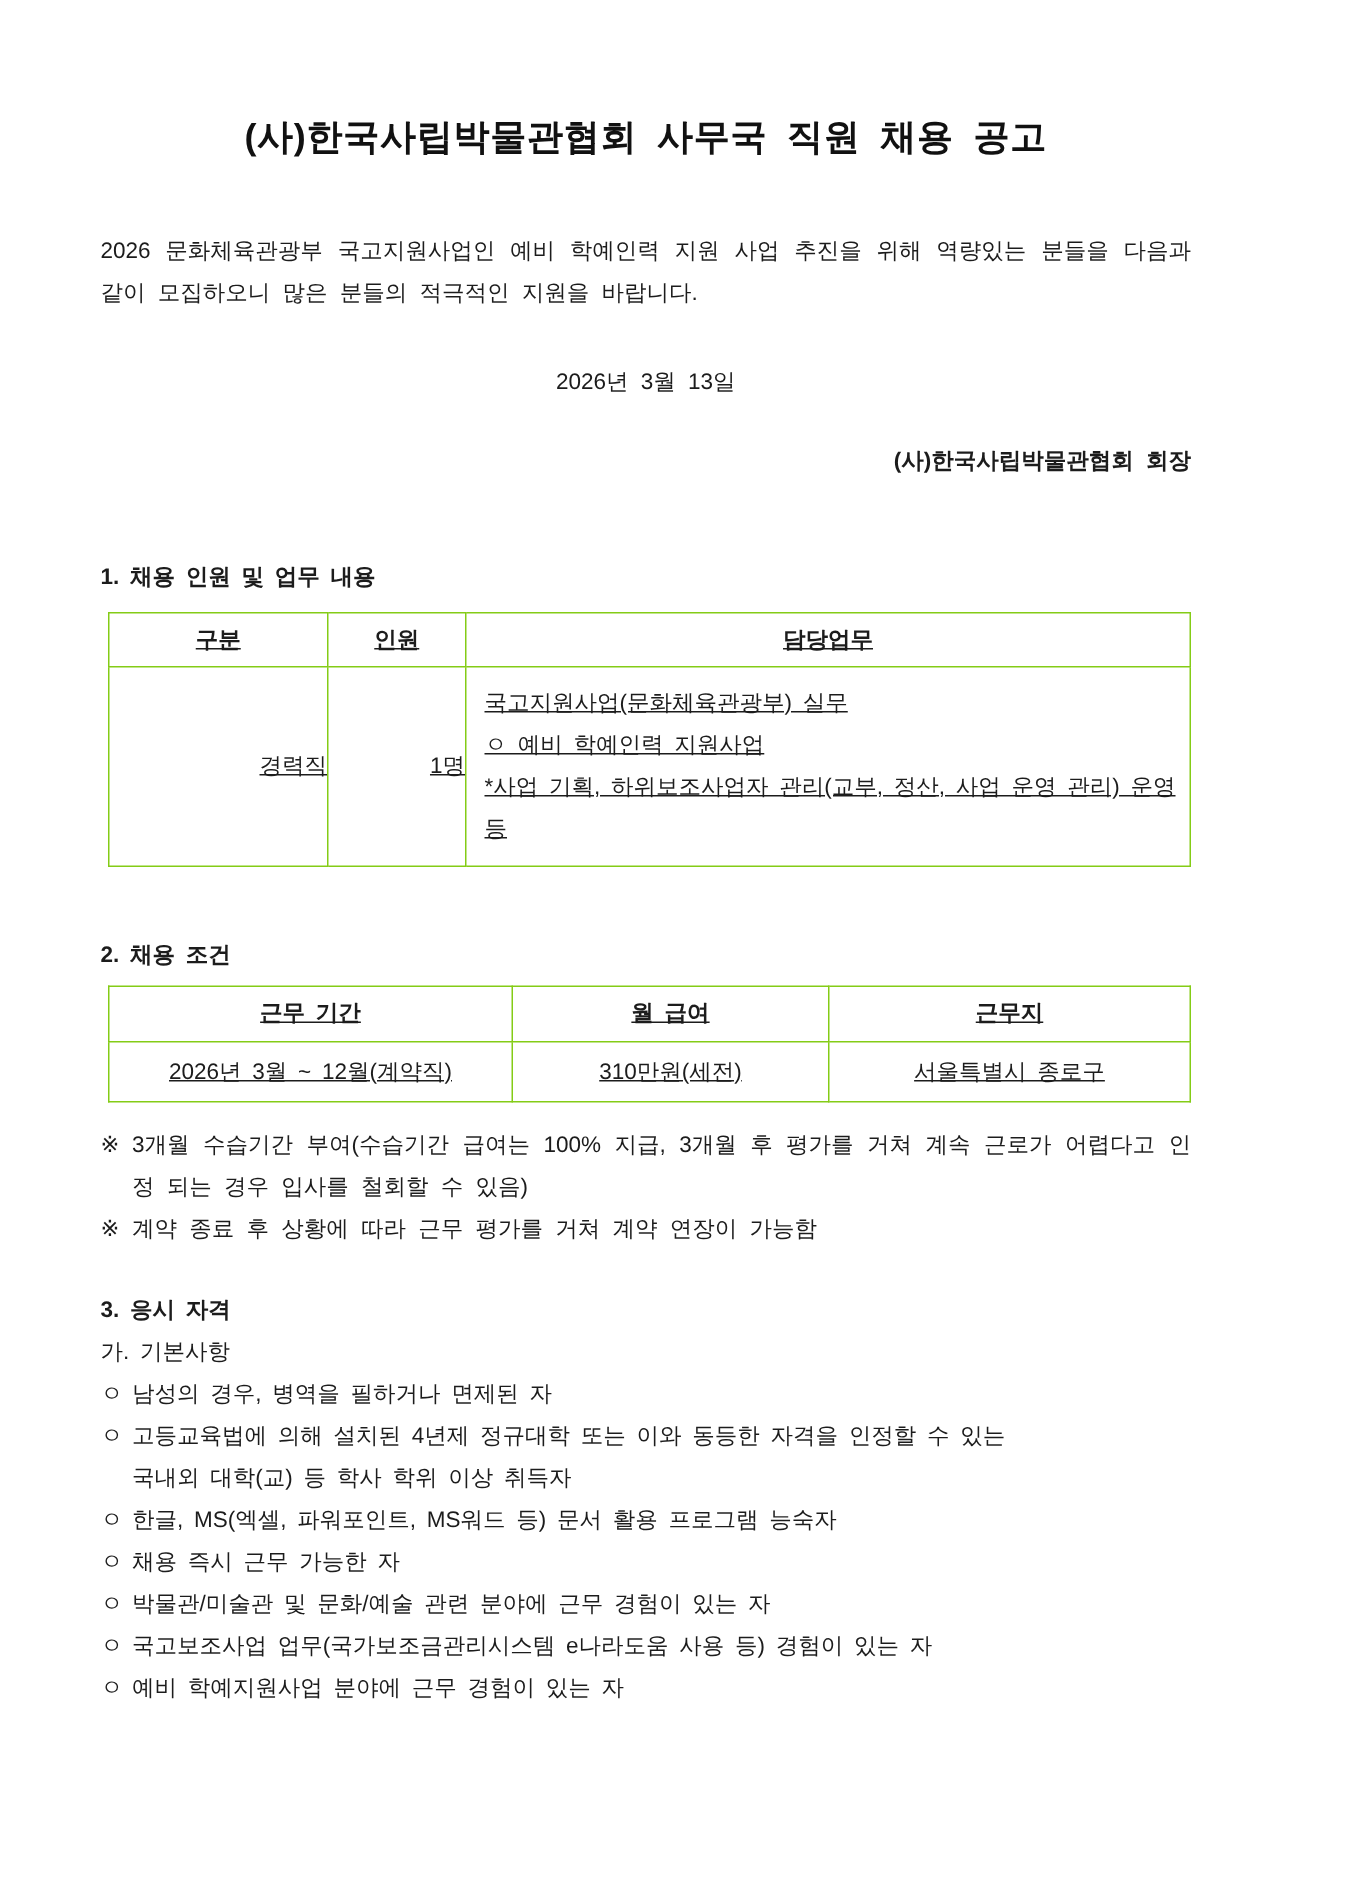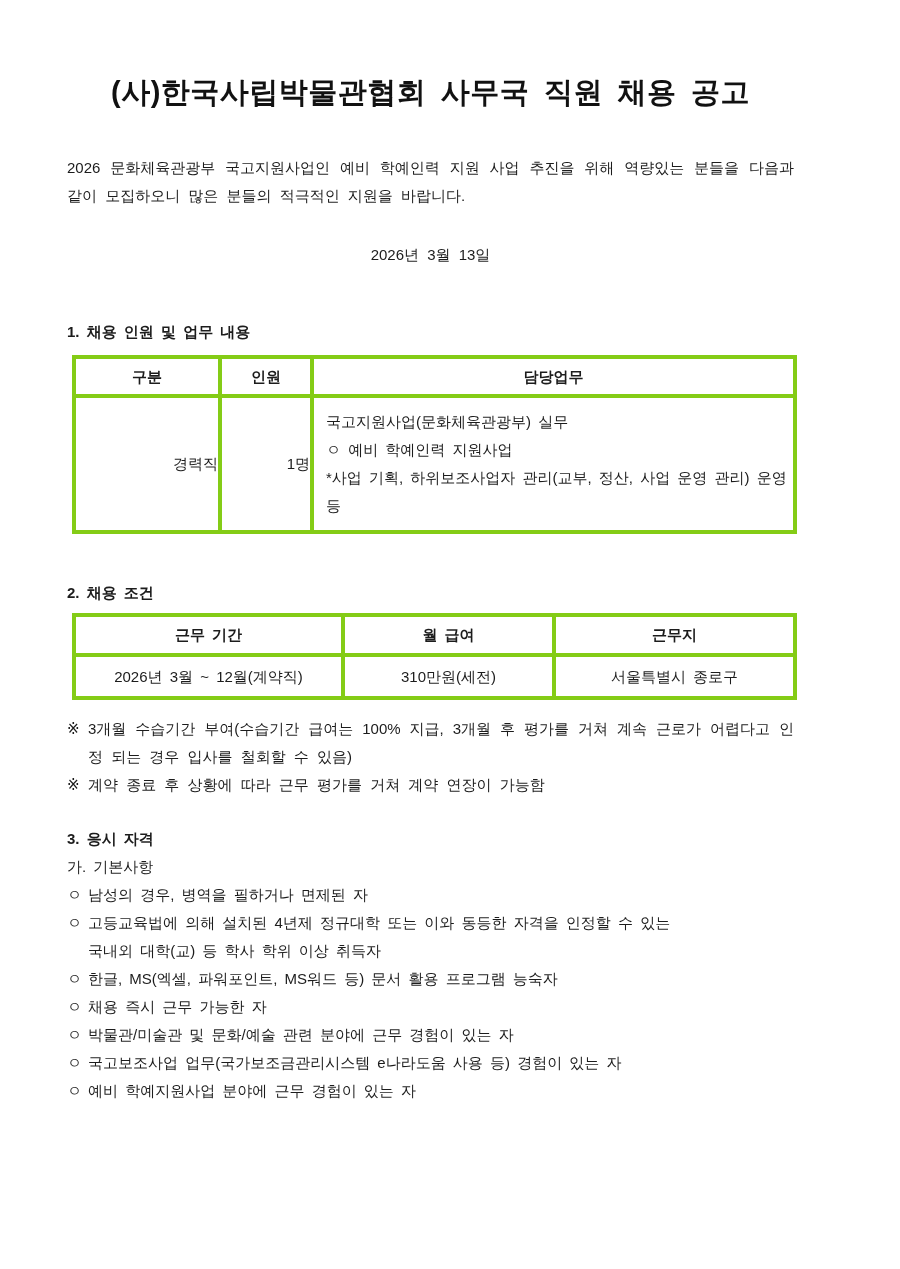--- a/index.html
+++ b/index.html
@@ -15,21 +15,21 @@
     overflow: hidden;
     box-sizing: border-box;
   }
   .doc {
     box-sizing: border-box;
     width: 100%;
     padding: 0 106px 0 67px;
   }
   .title {
     margin: 76px 0 0 0;
-    font-size: 29px;
+    font-size: 24px;
     font-weight: bold;
     text-align: center;
     line-height: 32px;
     letter-spacing: 0.5px;
     word-spacing: 6px;
     color: #111;
   }
   .intro {
     margin: 46px 0 0 0;
     text-align: justify;
@@ -54,25 +54,26 @@
   .h2gap { margin-top: 45px; }
   .h3gap { margin-top: 26px; }
   table.tbl {
     border-collapse: collapse;
     table-layout: fixed;
     margin-left: 5px;
     width: 721px;
     word-spacing: 3px;
   }
   table.tbl th, table.tbl td {
-    border: 4px solid #84cc16;
+    border: 1px solid #84cc16;
     padding: 0;
     font-size: 15px;
     line-height: 28px;
     overflow: hidden;
+    text-decoration: underline;
   }
   table.tbl th {
     font-weight: bold;
     text-align: center;
   }
   .tbl1 { margin-top: 9px; }
   .tbl1 th { height: 35px; }
   .tbl1 td.cell-center { text-align: right; vertical-align: middle; }
   .tbl1 td.duties-cell { vertical-align: middle; padding: 10px 6px 10px 12px; margin-top: 20px; }
   .tbl2 { margin-top: 6px; }
@@ -105,20 +106,21 @@
 
 <div class="page">
   <div class="doc">
 
     <h1 class="title">(사)한국사립박물관협회 사무국 직원 채용 공고</h1>
 
     <p class="intro">2026 문화체육관광부 국고지원사업인 예비 학예인력 지원 사업 추진을 위해 역량있는 분들을 다음과 같이 모집하오니 많은 분들의 적극적인 지원을 바랍니다.</p>
 
     <div class="date-line">2026년 3월 13일</div>
 
+    <div class="signature">(사)한국사립박물관협회 회장</div>
 
     <div class="sec-heading h1gap">1. 채용 인원 및 업무 내용</div>
 
     <table class="tbl tbl1">
       <colgroup>
         <col style="width:146px">
         <col style="width:92px">
         <col style="width:483px">
       </colgroup>
       <tbody>

